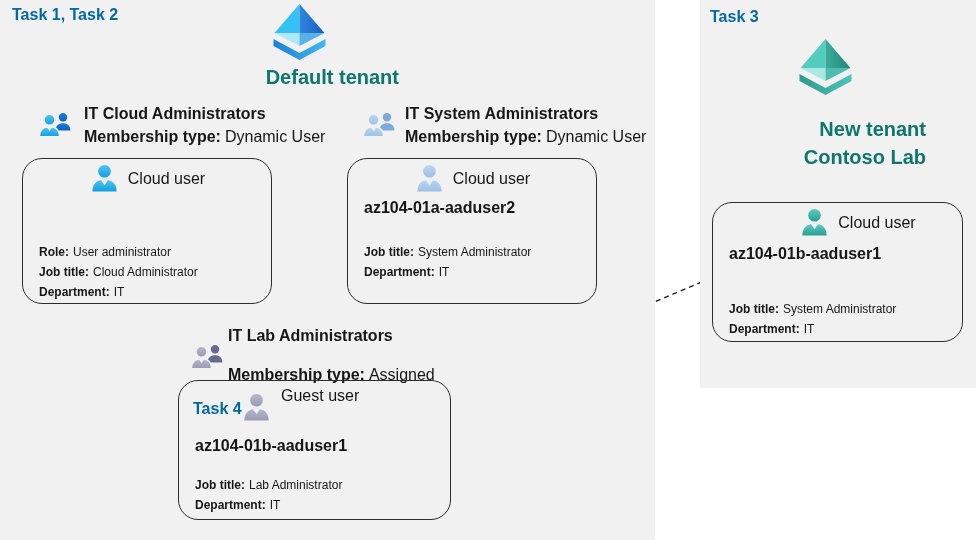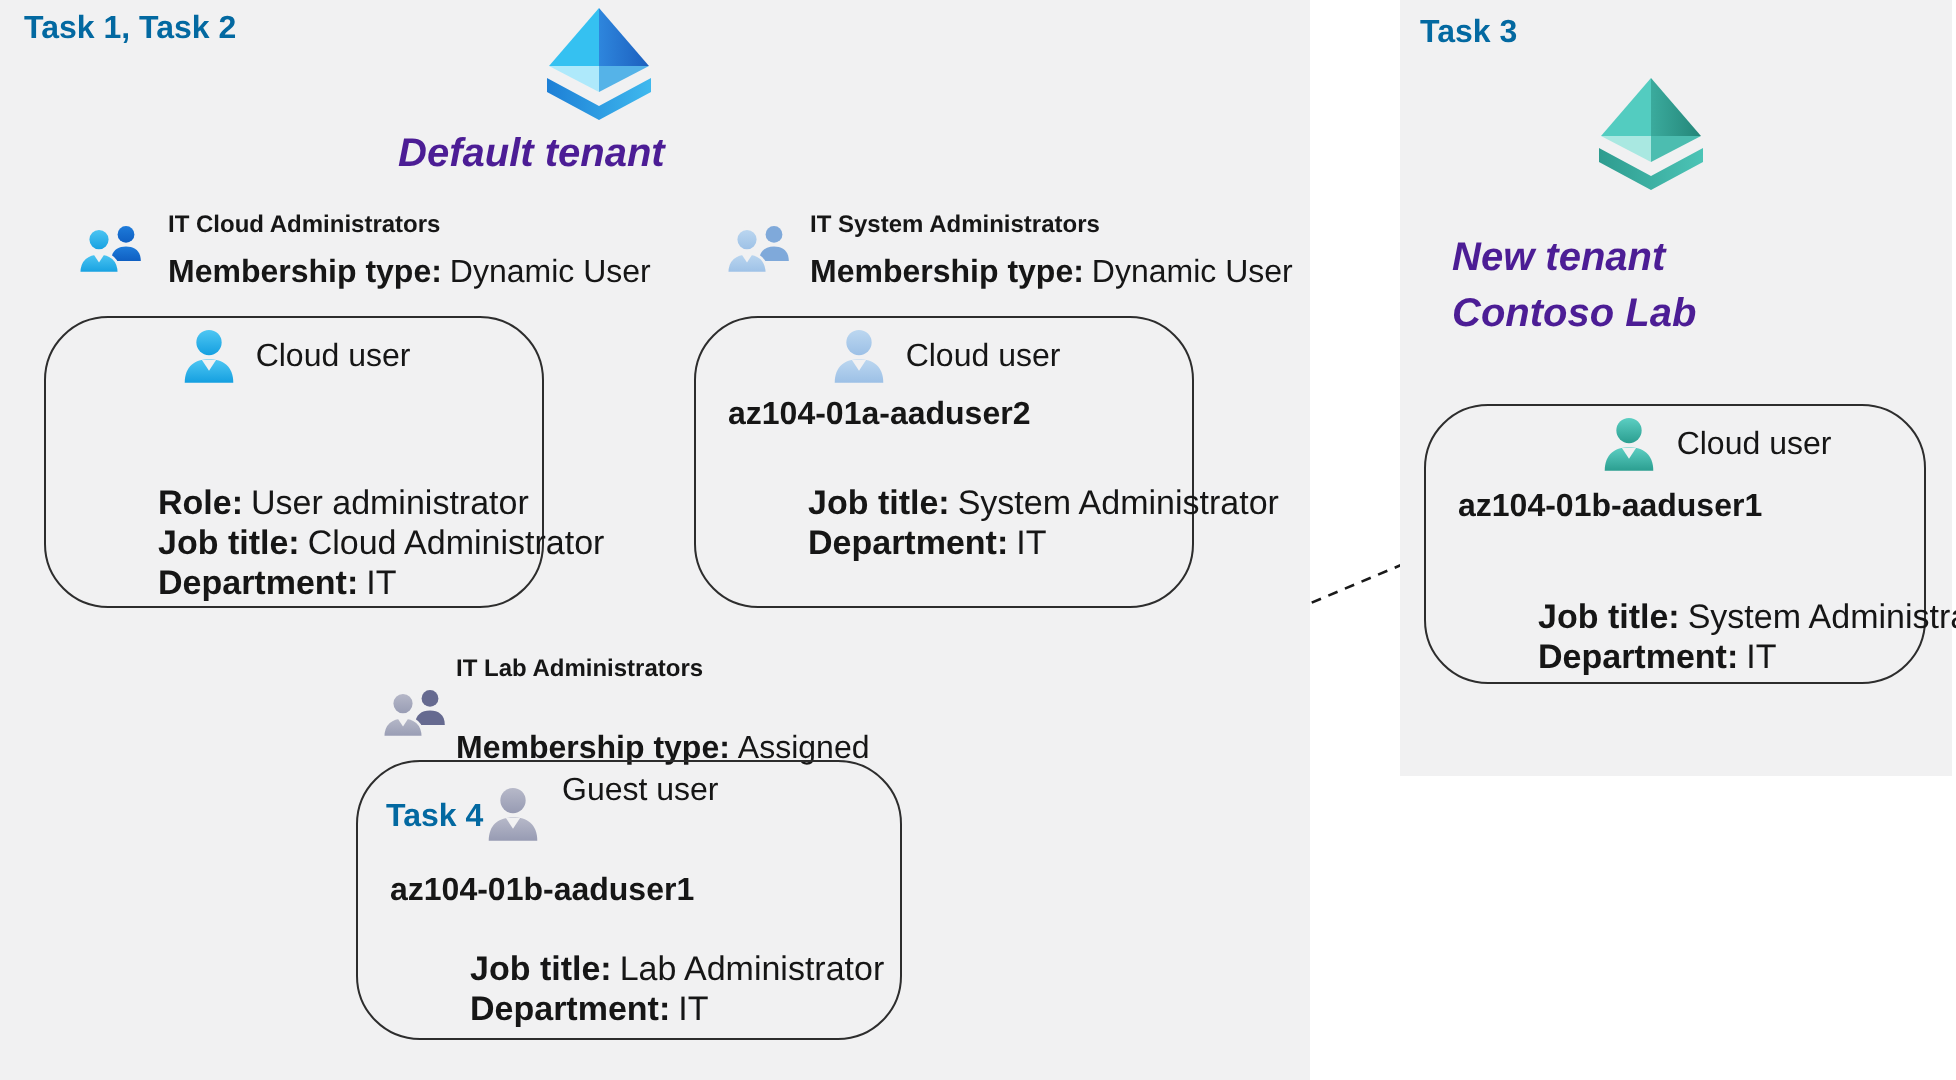--- a/index.html
+++ b/index.html
@@ -15,53 +15,53 @@
   #panel-left  { left:0;   top:0; width:655px; height:540px; }
   #panel-right { left:700px; top:0; width:276px; height:388px; }
 
   .task-label {
     position:absolute;
     font-size:16px; font-weight:bold; color:#0369a1;
     white-space:nowrap;
   }
   .tenant-title {
     position:absolute;
-    font-size:20px; font-weight:bold; color:#4c1d95;
-    text-align:left; white-space:nowrap;font-style:italic;
+    font-size:20px; font-weight:bold; color:#0f766e;
+    text-align:right; white-space:nowrap;
   }
   .icon-abs { position:absolute; }
 
   .group-name {
     position:absolute;
-    font-size:12px; font-weight:bold; white-space:nowrap;
+    font-size:16px; font-weight:bold; white-space:nowrap;
   }
   .group-membership {
     position:absolute;
     font-size:16px; white-space:nowrap;
   }
   .b { font-weight:bold; margin-right:4px; }
 
   .user-card {
     position:absolute;
     border:1.4px solid #2d2d2d;
-    border-radius:32px;
+    border-radius:20px;
     background:transparent;
   }
   .usertype-row {
     position:absolute; left:0; right:0; top:4px;
     display:flex; justify-content:center; align-items:center; gap:8px;
   }
   .usertype-label { font-size:16px; white-space:nowrap; }
   .username {
     position:absolute; left:16px;
     font-size:16px; font-weight:bold; white-space:nowrap;
   }
   .fields {
     position:absolute; left:16px;
-    font-size:17px; line-height:20px; white-space:nowrap;margin-left:40px;
+    font-size:12px; line-height:20px; white-space:nowrap;
   }
   .arrow-overlay { position:absolute; left:0; top:0; pointer-events:none; }
 </style>
 </head>
 <body>
 
 <svg class="arrow-overlay" width="978" height="540" aria-hidden="true">
   <defs>
     <linearGradient id="g-cyan" x1="0" y1="0" x2="0" y2="1">
       <stop offset="0" stop-color="#4FC7F3"></stop>

